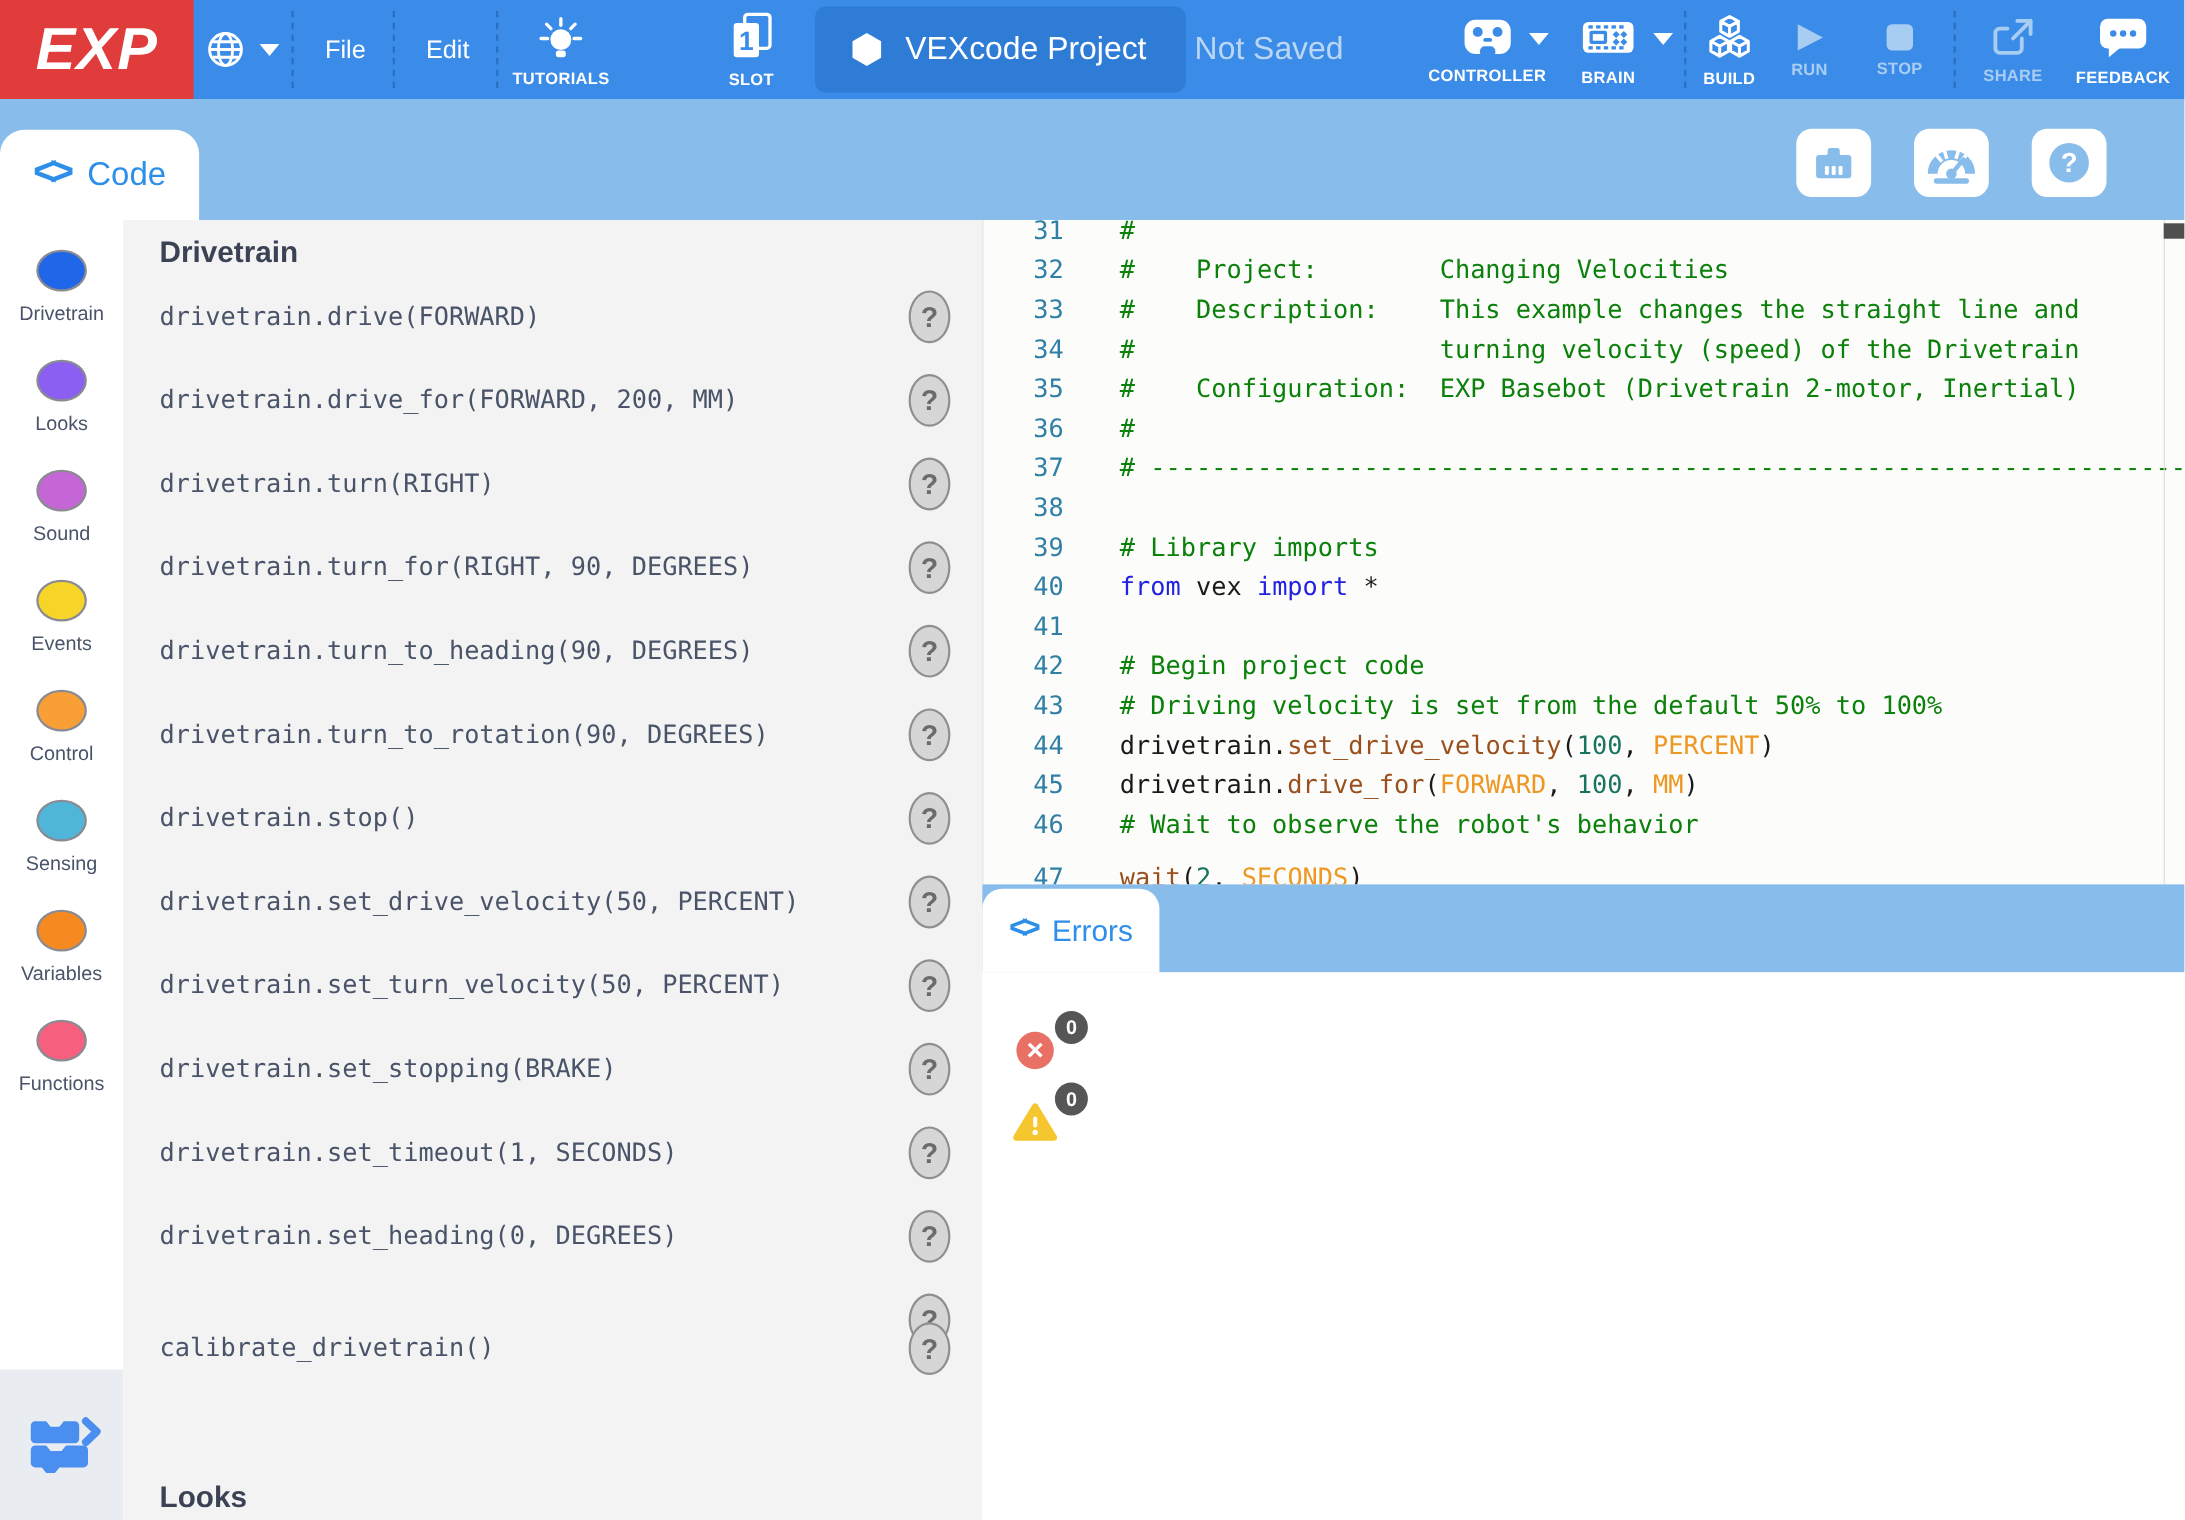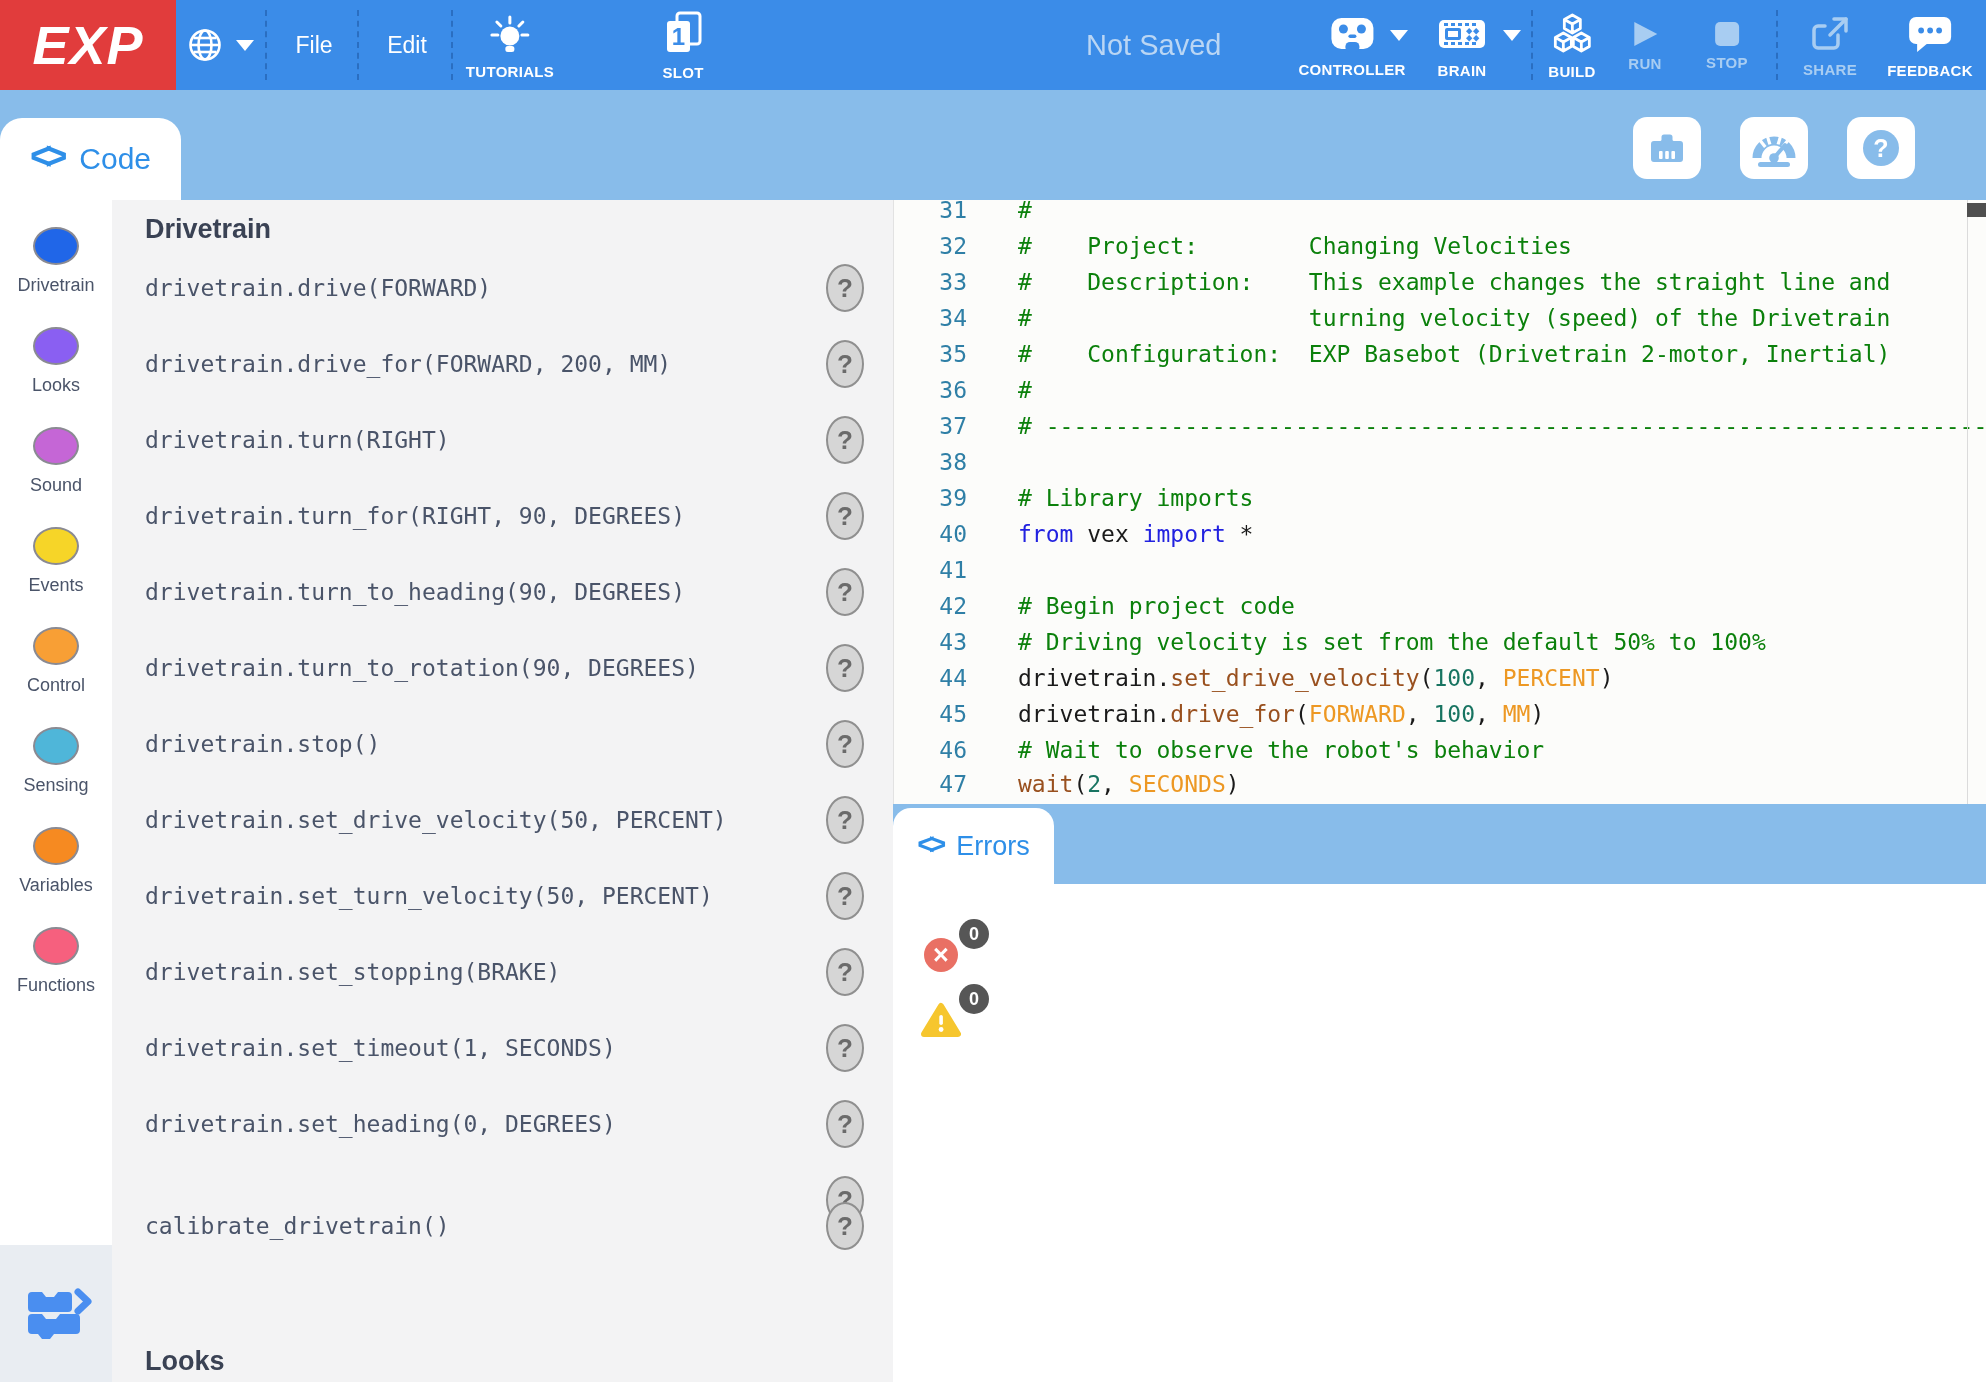--- a/index.html
+++ b/index.html
@@ -132,20 +132,26 @@
 
     <div class="tb-btn" style="left:683px">
       <svg width="48" height="48" viewBox="0 0 48 48">
         <rect x="18" y="3" width="23" height="31" rx="3" fill="none" stroke="#fff" stroke-width="3"></rect>
         <rect x="8" y="11" width="23" height="31" rx="3" fill="#fff"></rect>
         <text x="19.5" y="35" text-anchor="middle" font-family="Liberation Sans, sans-serif" font-size="24" font-weight="bold" fill="#3B8CE8">1</text>
       </svg>
       <div class="tb-label">SLOT</div>
     </div>
 
+    <div class="project-btn">
+      <svg width="30" height="34" viewBox="0 0 30 34">
+        <polygon points="15,2 28,9.5 28,24.5 15,32 2,24.5 2,9.5" fill="#fff"></polygon>
+      </svg>
+      <span class="project-name">VEXcode Project</span>
+    </div>
 
     <div class="save-status">Not Saved</div>
 
     <div class="tb-btn" style="left:1352px">
       <svg width="52" height="42" viewBox="0 0 52 42">
         <rect x="5" y="5" width="42" height="31" rx="10" fill="#fff"></rect>
         <rect x="19" y="29" width="14" height="10" rx="4.5" fill="var(--c-topbar)"></rect>
         <circle cx="17" cy="16" r="4.5" fill="var(--c-topbar)"></circle>
         <circle cx="35" cy="16" r="4.5" fill="var(--c-topbar)"></circle>
         <rect x="22" y="21.5" width="8" height="3.5" rx="1.75" fill="var(--c-topbar)"></rect>
@@ -436,21 +442,21 @@
           <div class="cl"><span class="s-pl">drivetrain.</span><span class="s-mth">set_drive_velocity</span><span class="s-pl">(</span><span class="s-num">100</span><span class="s-pl">, </span><span class="s-cst">PERCENT</span><span class="s-pl">)</span></div>
         </div>
         <div class="code-row" style="top: 496px;">
           <div class="ln">45</div>
           <div class="cl"><span class="s-pl">drivetrain.</span><span class="s-mth">drive_for</span><span class="s-pl">(</span><span class="s-cst">FORWARD</span><span class="s-pl">, </span><span class="s-num">100</span><span class="s-pl">, </span><span class="s-cst">MM</span><span class="s-pl">)</span></div>
         </div>
         <div class="code-row" style="top: 532px;">
           <div class="ln">46</div>
           <div class="cl"><span class="s-com"># Wait to observe the robot's behavior</span></div>
         </div>
-        <div class="code-row" style="top: 566px;">
+        <div class="code-row" style="top: 580px;">
           <div class="ln">47</div>
           <div class="cl"><span class="s-mth">wait</span><span class="s-pl">(</span><span class="s-num">2</span><span class="s-pl">, </span><span class="s-cst">SECONDS</span><span class="s-pl">)</span></div>
         </div>
       </div>
     <div class="scroll-line"></div>
     <div class="scroll-thumb"></div>
   </div>
 
   <div class="errors-bar">
     <div class="tab errors-tab">

